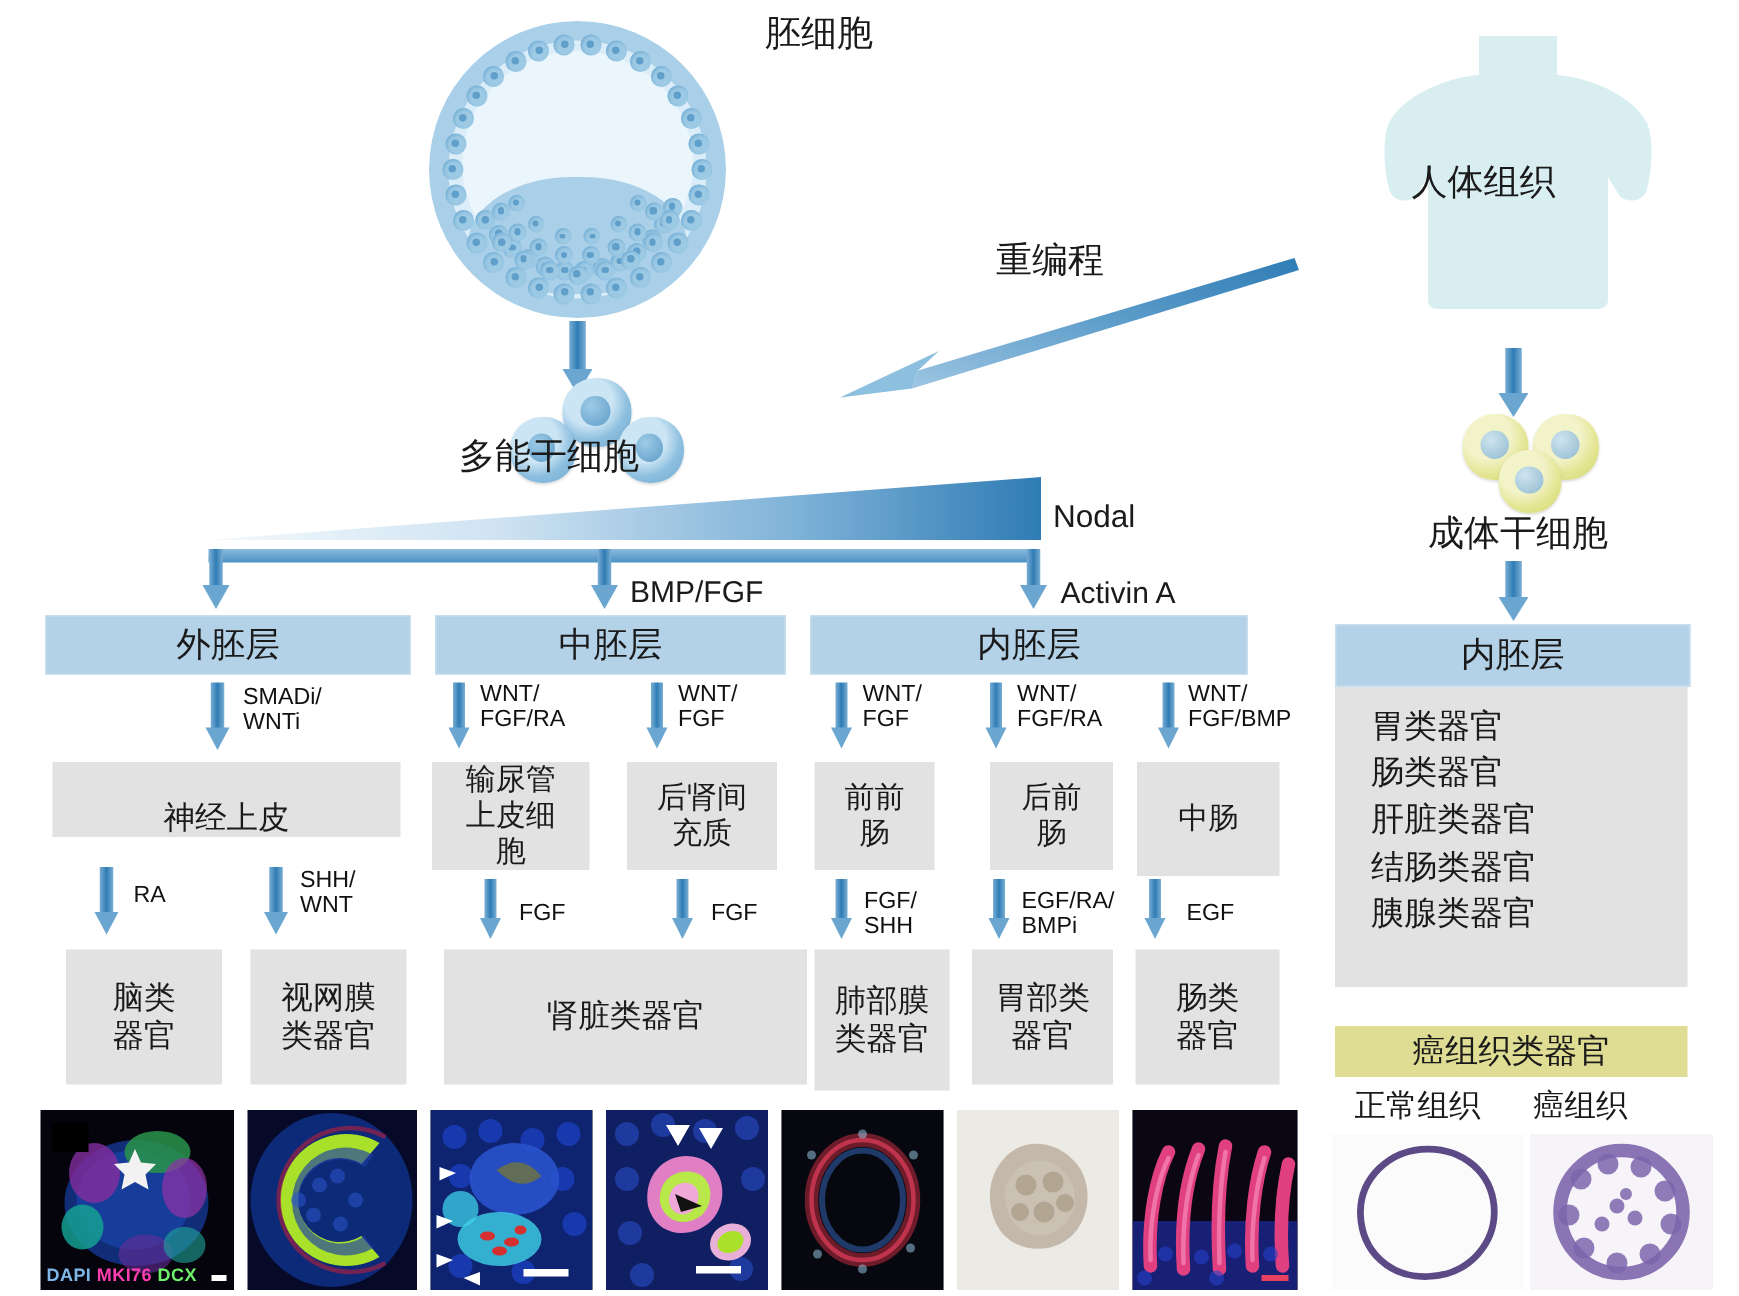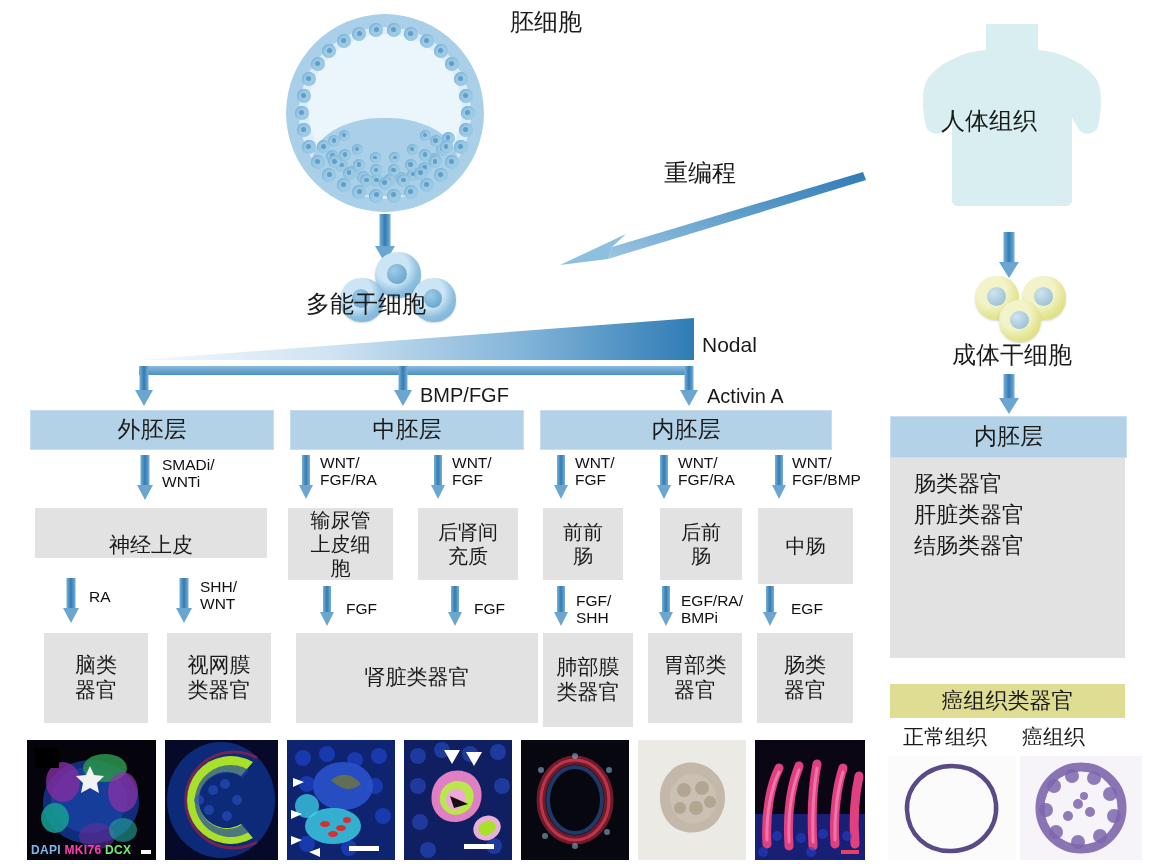--- a/index.html
+++ b/index.html
@@ -497,23 +497,25 @@
 <div class="abs graybox" style="left:757px;top:633px;width:96px;height:90px;">
   <span style="white-space:pre-line;">肠类
 器官</span>
 </div>
 
 <div class="abs hdrbox" style="left:890px;top:416px;width:235px;height:40px;">
   <span>内胚层</span>
 </div>
 <div class="abs" style="left:890px;top:458px;width:235px;height:200px;background:#e2e2e2;
             padding:10px 0 0 24px;box-sizing:border-box;font-size:22px;line-height:1.42;">
+  <div>胃类器官</div>
   <div>肠类器官</div>
   <div>肝脏类器官</div>
   <div>结肠类器官</div>
+  <div>胰腺类器官</div>
 </div>
 
 <div class="abs khaki" style="left:890px;top:684px;width:235px;height:34px;">
   <span>癌组织类器官</span>
 </div>
 
 <div class="abs" style="left:903px;top:723px;font-size:21px;">正常组织</div>
 <div class="abs" style="left:1022px;top:723px;font-size:21px;">癌组织</div>
 
 <svg class="abs" style="left:888px;top:756px;width:128px;height:104px;background:#fbfbfb;" viewBox="0 0 128 104">

